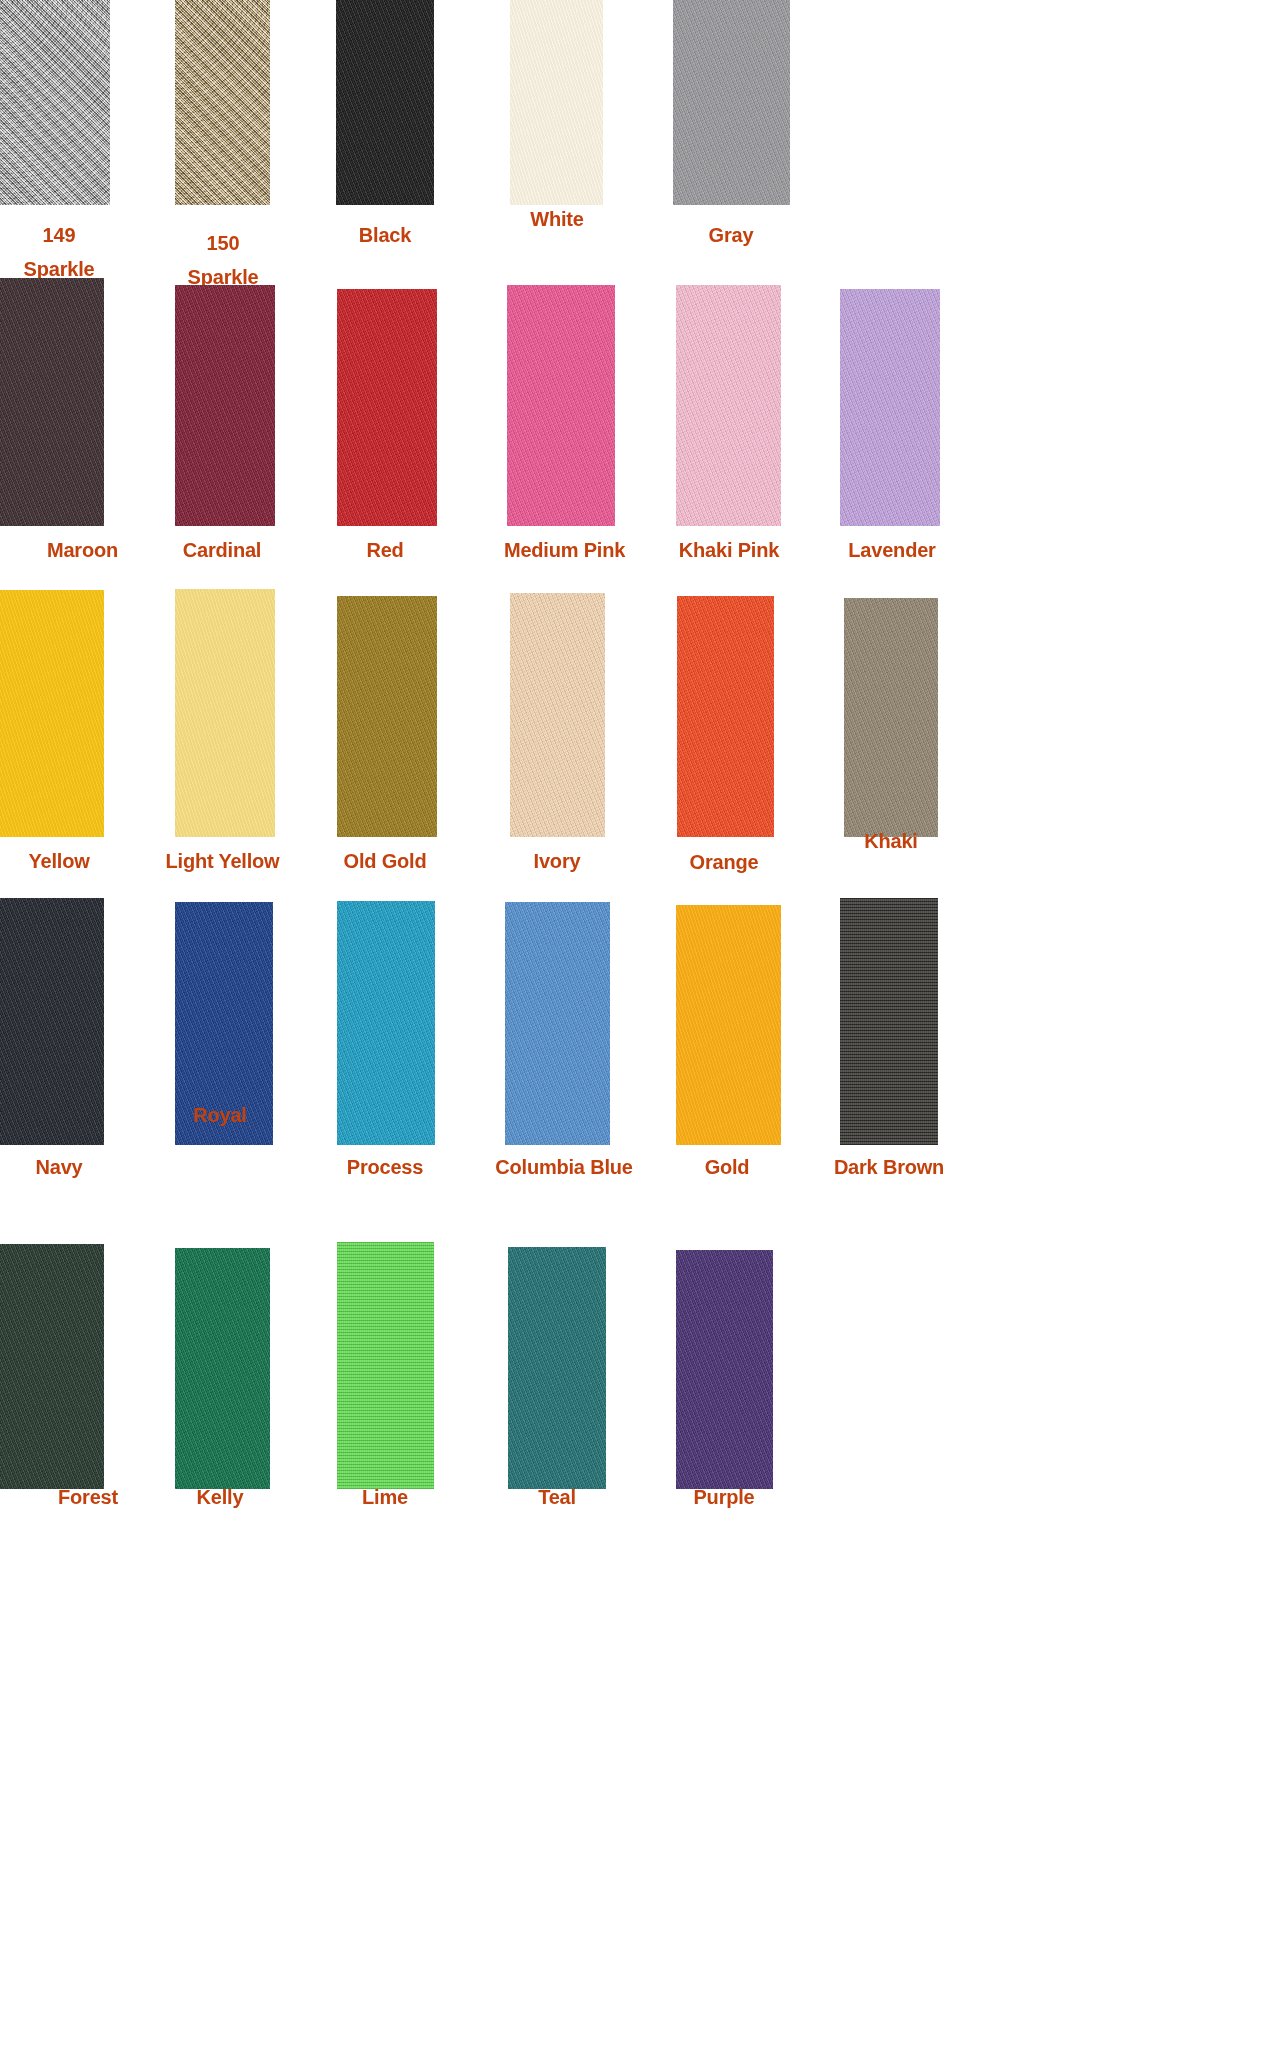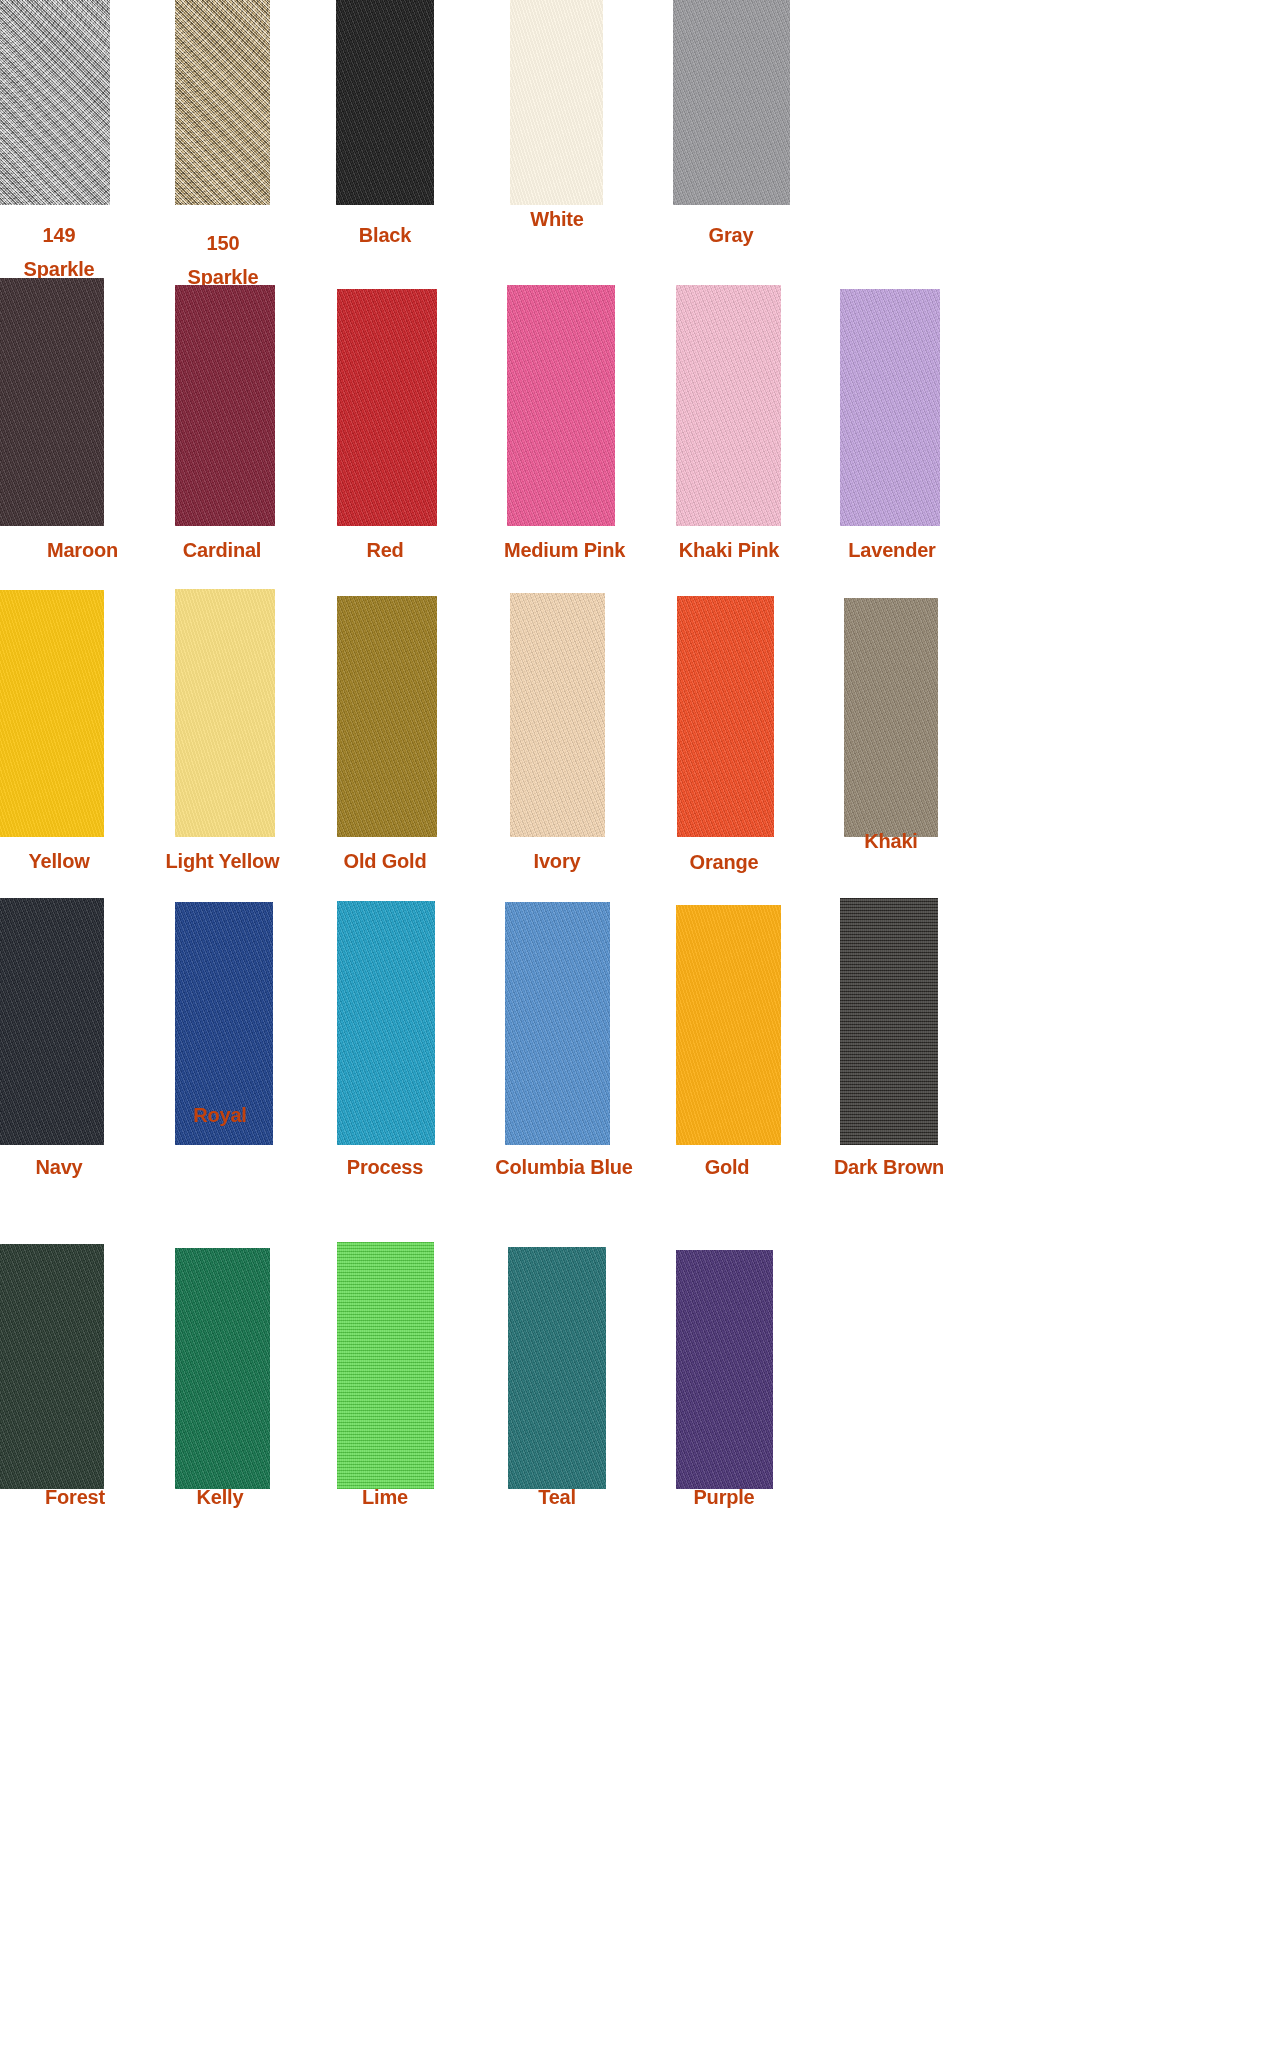--- a/index.html
+++ b/index.html
@@ -292,21 +292,21 @@
           <div class="tex"></div>
         </div>
         <div class="label" style="left: 824px; top: 1150px; width: 130px;">Dark Brown</div>
       </div>
     </div>
     <div class="row" style="top: 0px;">
       <div class="cell">
         <div class="swatch twill" title="Forest" style="left: 0px; top: 1244px; width: 104px; height: 245px; background: rgb(39, 56, 46);">
           <div class="tex"></div>
         </div>
-        <div class="label" style="left: 16px; top: 1480px; width: 118px;">Forest</div>
+        <div class="label" style="left: 0px; top: 1480px; width: 118px; text-align: right;">Forest</div>
       </div>
       <div class="cell">
         <div class="swatch twill" title="Kelly" style="left: 175px; top: 1248px; width: 95px; height: 241px; background: rgb(19, 113, 74);">
           <div class="tex"></div>
         </div>
         <div class="label" style="left: 161px; top: 1480px; width: 118px;">Kelly</div>
       </div>
       <div class="cell">
         <div class="swatch rib" title="Lime" style="left: 337px; top: 1242px; width: 97px; height: 247px; background: rgb(91, 219, 74);">
           <div class="tex"></div>

